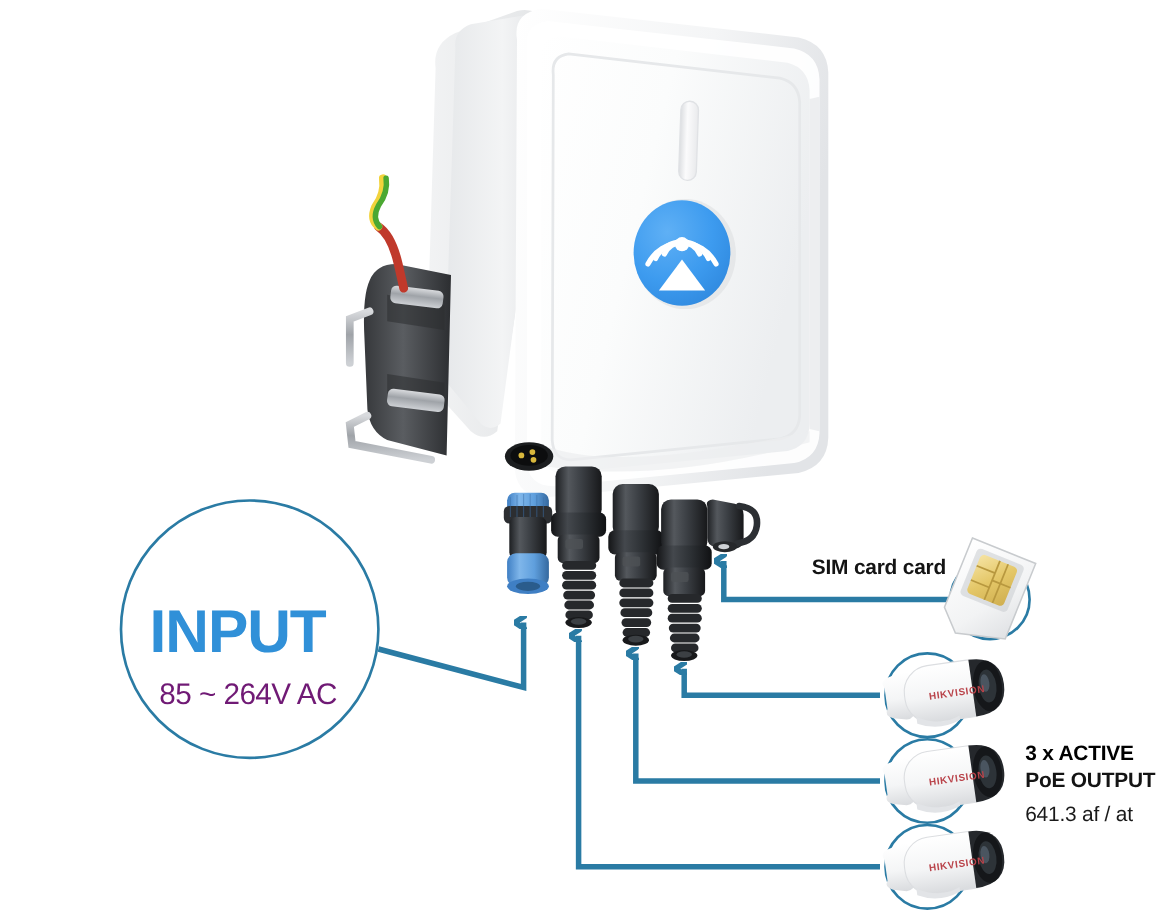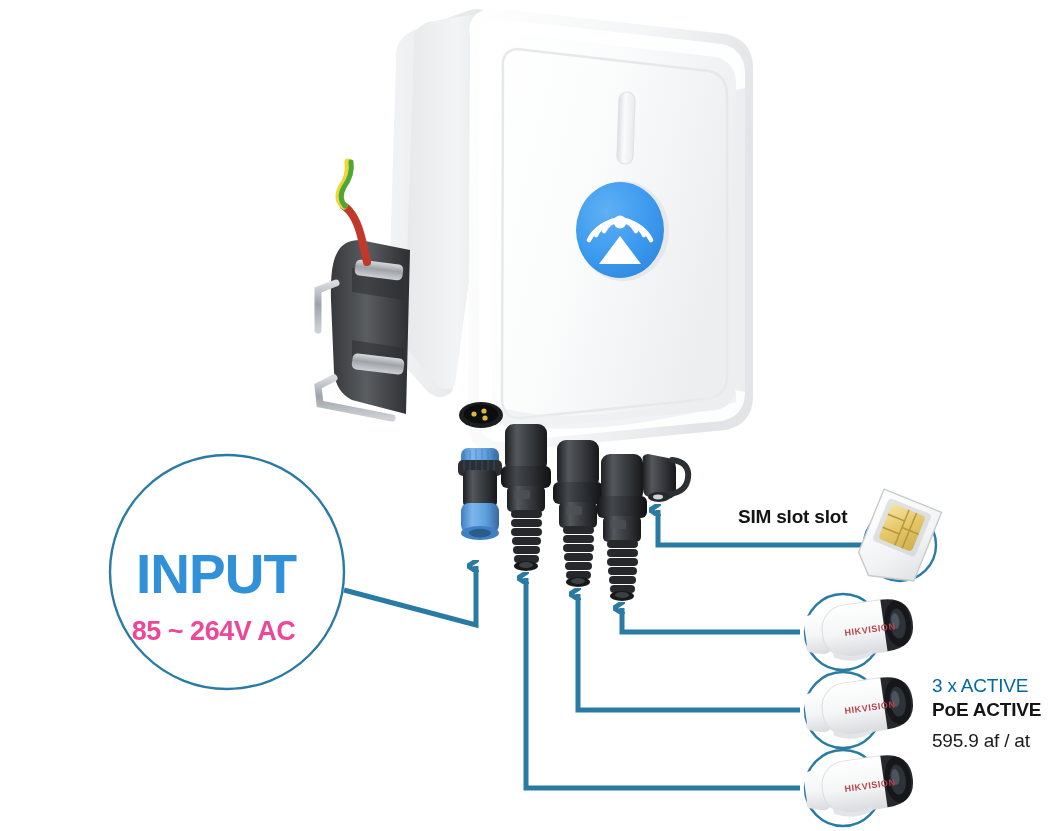--- a/index.html
+++ b/index.html
@@ -21,29 +21,29 @@
     position:absolute;left:110px;top:492px;width:235px;
     text-align:center;font-size:55px;font-weight:bold;
     letter-spacing:-1px;line-height:52px;
   }
   #ac-input{
     position:absolute;left:110px;top:548px;width:212px;
     text-align:center;font-size:55px;font-weight:bold;
     letter-spacing:-1px;line-height:52px;
   }
   #ac-range{
-    position:absolute;left:96px;top:616px;width:235px;
-    text-align:center;font-size:27px;font-weight:bold;
-    color:#ec4899;letter-spacing:-0.5px;
+    position:absolute;left:108px;top:616px;width:235px;
+    text-align:center;font-size:27px;font-weight:normal;
+    color:#701a75;letter-spacing:-0.5px;
   }
   #sim-label{
     left:738px;top:506px;font-size:19px;font-weight:bold;color:#141414;
     letter-spacing:-0.2px;
   }
-  #poe-line1{left:932px;top:675px;font-size:19px;font-weight:normal;color:#0369a1;letter-spacing:-0.2px;}
+  #poe-line1{left:932px;top:675px;font-size:19px;font-weight:bold;color:#000000;letter-spacing:-0.2px;}
   #poe-line2{left:932px;top:699px;font-size:19px;font-weight:bold;color:#141414;letter-spacing:-0.2px;}
   #poe-spec{left:932px;top:730px;font-size:19px;color:#1a1a1a;letter-spacing:-0.2px;}
 </style>
 </head>
 <body>
 
 <div id="stage">
 
 <svg id="svg-layer" viewBox="0 0 1051 831">
   <defs>
@@ -347,19 +347,19 @@
       <ellipse cx="897" cy="782" rx="4" ry="8" fill="#4a5560"></ellipse>
       <text x="845" y="790" font-family="'Liberation Sans', sans-serif" font-size="9" font-weight="bold" fill="#b9434a" letter-spacing="0.6">HIKVISION</text>
       <path d="M831 804 Q852 816 870 808 L870 812 Q850 820 831 810 Z" fill="#e2e4e7"></path>
     </g>
   </g>
 </svg>
 
 <div id="ac-input" style="color:#3090d8">INPUT</div>
 <div id="ac-range">85 ~ 264V AC</div>
 
-<div class="callout-text" id="sim-label">SIM slot slot</div>
+<div class="callout-text" id="sim-label">SIM card card</div>
 
 <div class="callout-text" id="poe-line1">3 x ACTIVE</div>
-<div class="callout-text" id="poe-line2">PoE ACTIVE</div>
-<div class="callout-text" id="poe-spec">595.9 af / at</div>
+<div class="callout-text" id="poe-line2">PoE OUTPUT</div>
+<div class="callout-text" id="poe-spec">641.3 af / at</div>
 
 </div>
 
 </body></html>

